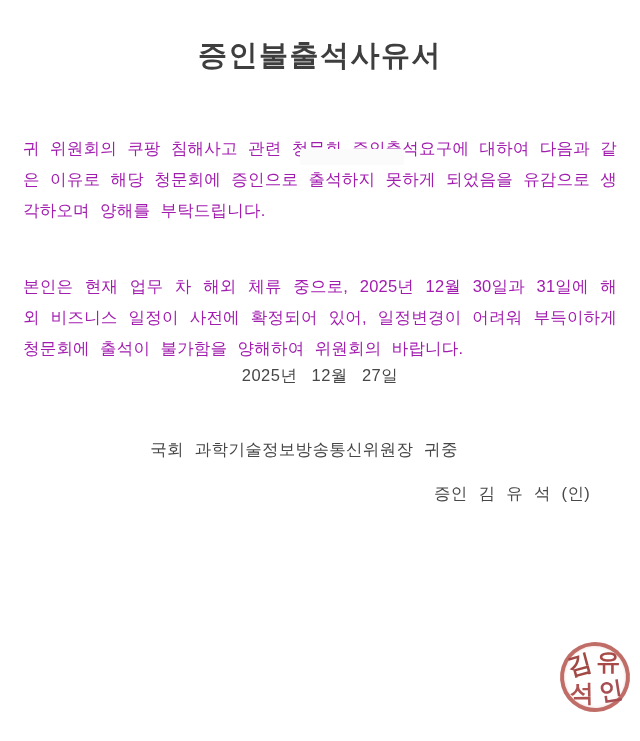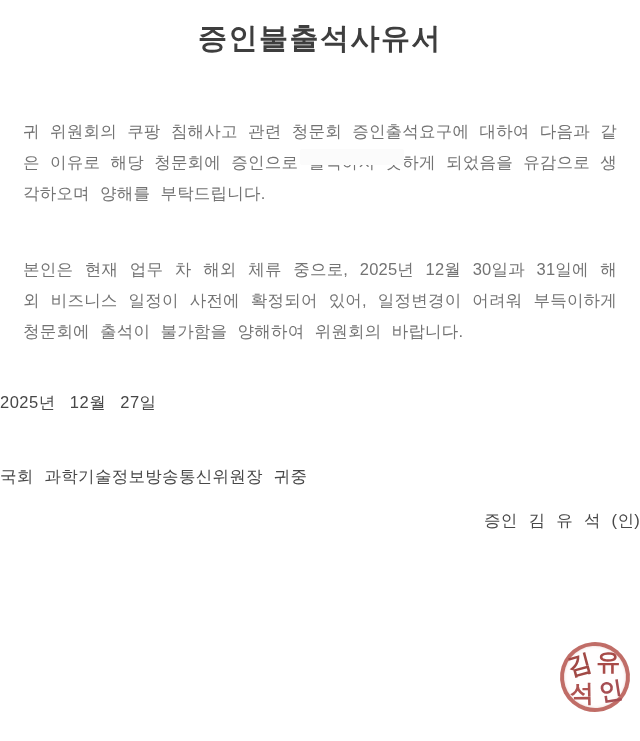--- a/index.html
+++ b/index.html
@@ -7,21 +7,21 @@
   .page {
     position: relative;
     width: 640px;
     height: 741px;
     background: #ffffff;
     overflow: hidden;
     font-family: "Liberation Sans", "DejaVu Sans", sans-serif;
     color: #464646;
   }
   .title {
-    margin: 0;
+    margin: 17px;
     padding-top: 21px;
     text-align: center;
     font-size: 29px;
     line-height: 35px;
     font-weight: 700;
     letter-spacing: 1.5px;
     color: #3e3e3e;
   }
   .fields {
     margin: 60px 0 0 23px;
@@ -44,45 +44,46 @@
     background: #fbfbfb;
     border-radius: 2px;
   }
   .para {
     margin: 0 23px 0 23px;
     text-align: justify;
     font-size: 16.5px;
     line-height: 31px;
     word-spacing: 5.5px;
     letter-spacing: 0.2px;
-    color: #737373;
+    color: #a21caf;
   }
   .para-1 { margin-top: 54px; }
   .para-2 { margin-top: 45px; }
   .date-line {
-    margin-top: 44px;
+    text-align: center;
     font-size: 16.5px;
     line-height: 22px;
     word-spacing: 9px;
     letter-spacing: 0.5px;
     color: #474747;
   }
   .recipient-line {
     margin-top: 52px;
-    text-align: left;
+    text-align: center;
     padding-right: 32px;
     font-size: 16.5px;
     line-height: 22px;
     word-spacing: 6px;
     letter-spacing: 0.3px;
     color: #474747;
   }
   .signature-line {
     margin-top: 22px;
     text-align: right;
+    padding-right: 50px;
     font-size: 16.5px;
     line-height: 22px;
     word-spacing: 6px;
     letter-spacing: 0.3px;
     color: #474747;
   }
   .seal {
     position: absolute;
     left: 560px;
     top: 642px;

